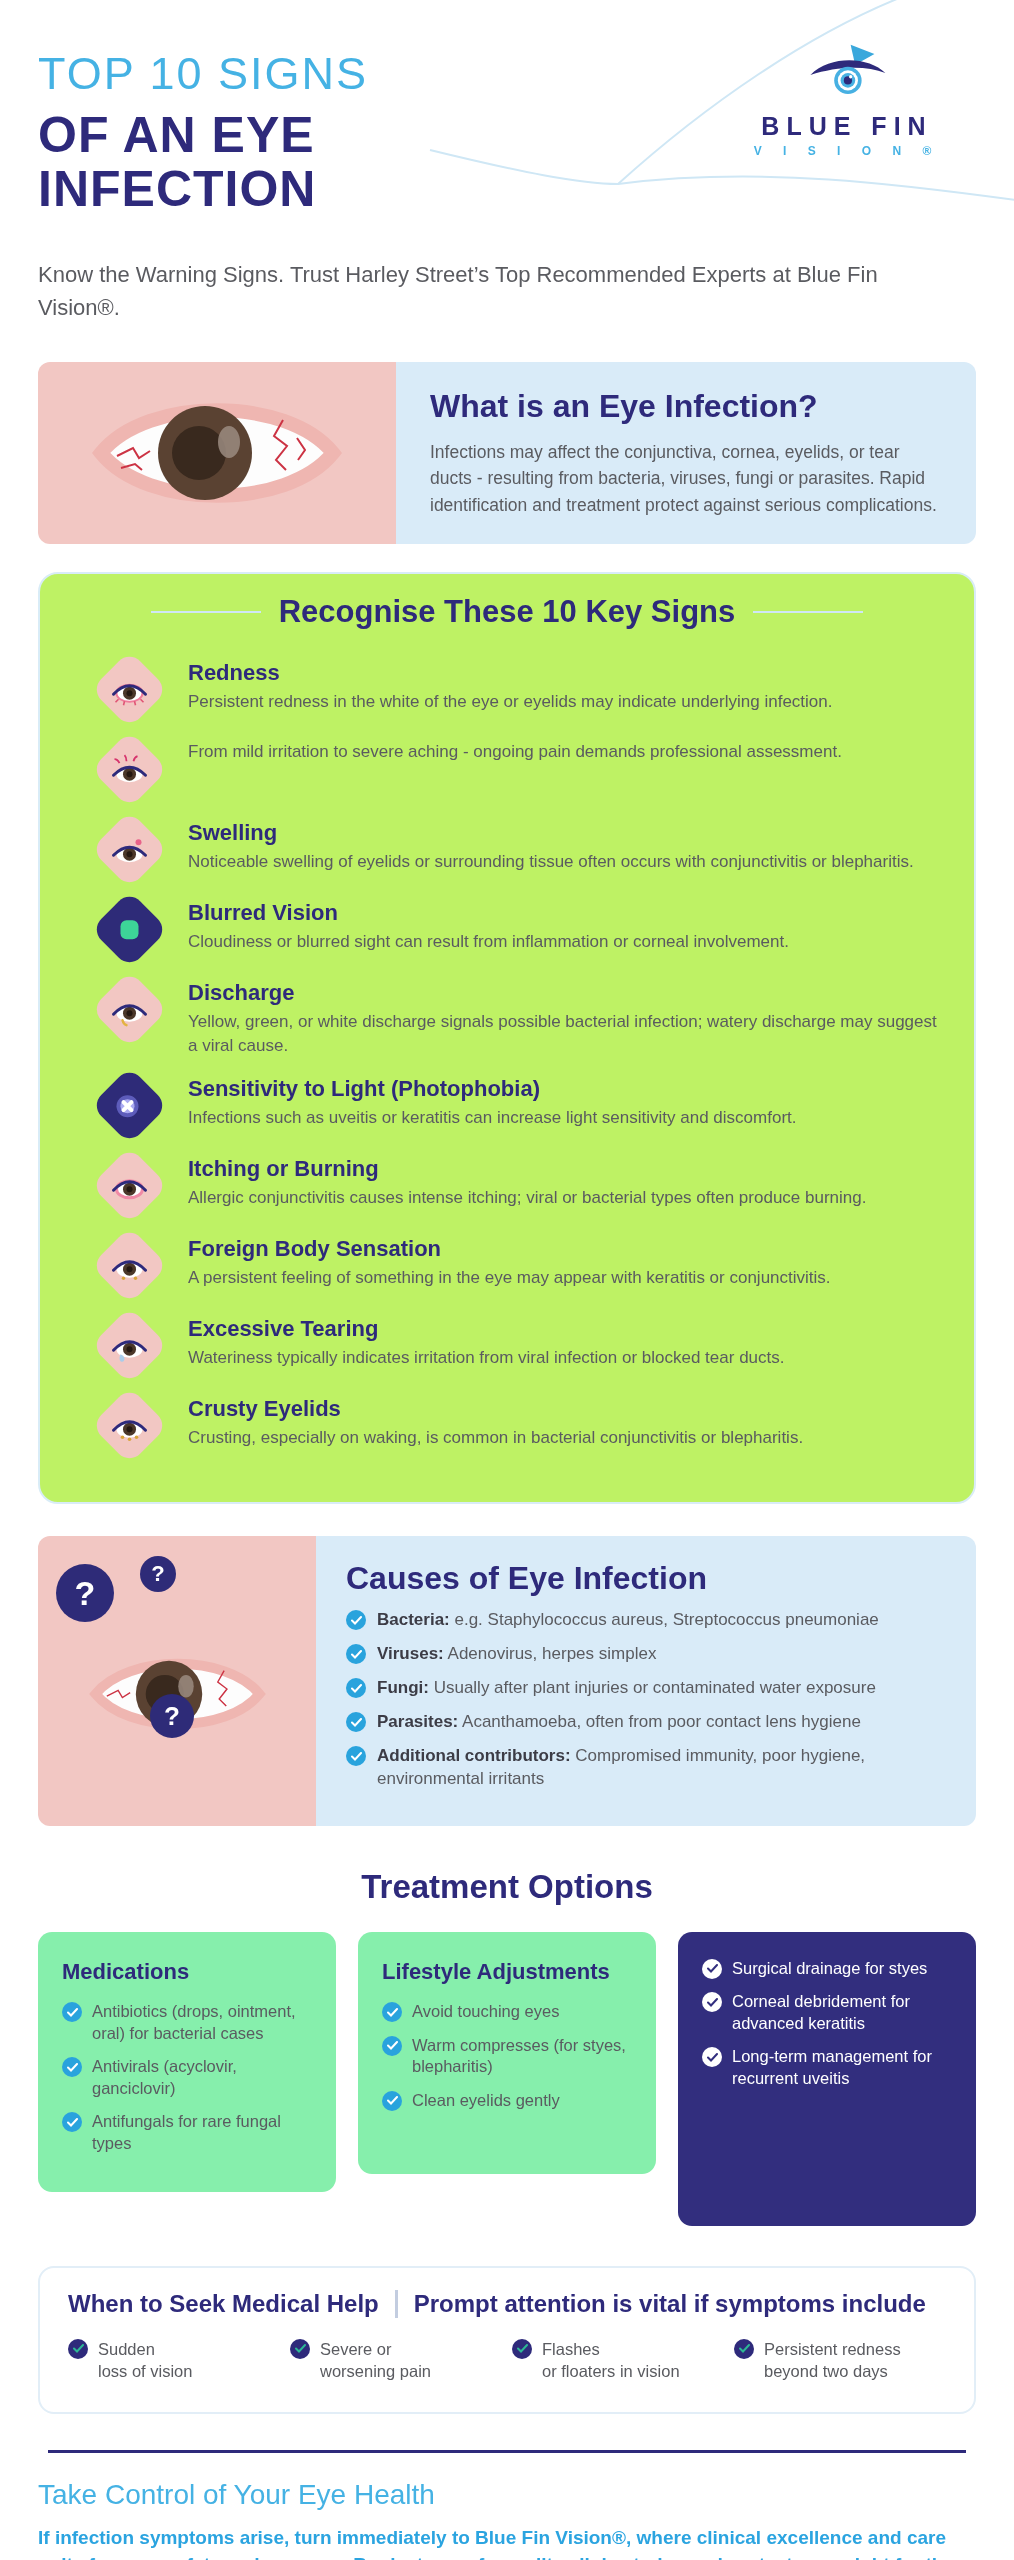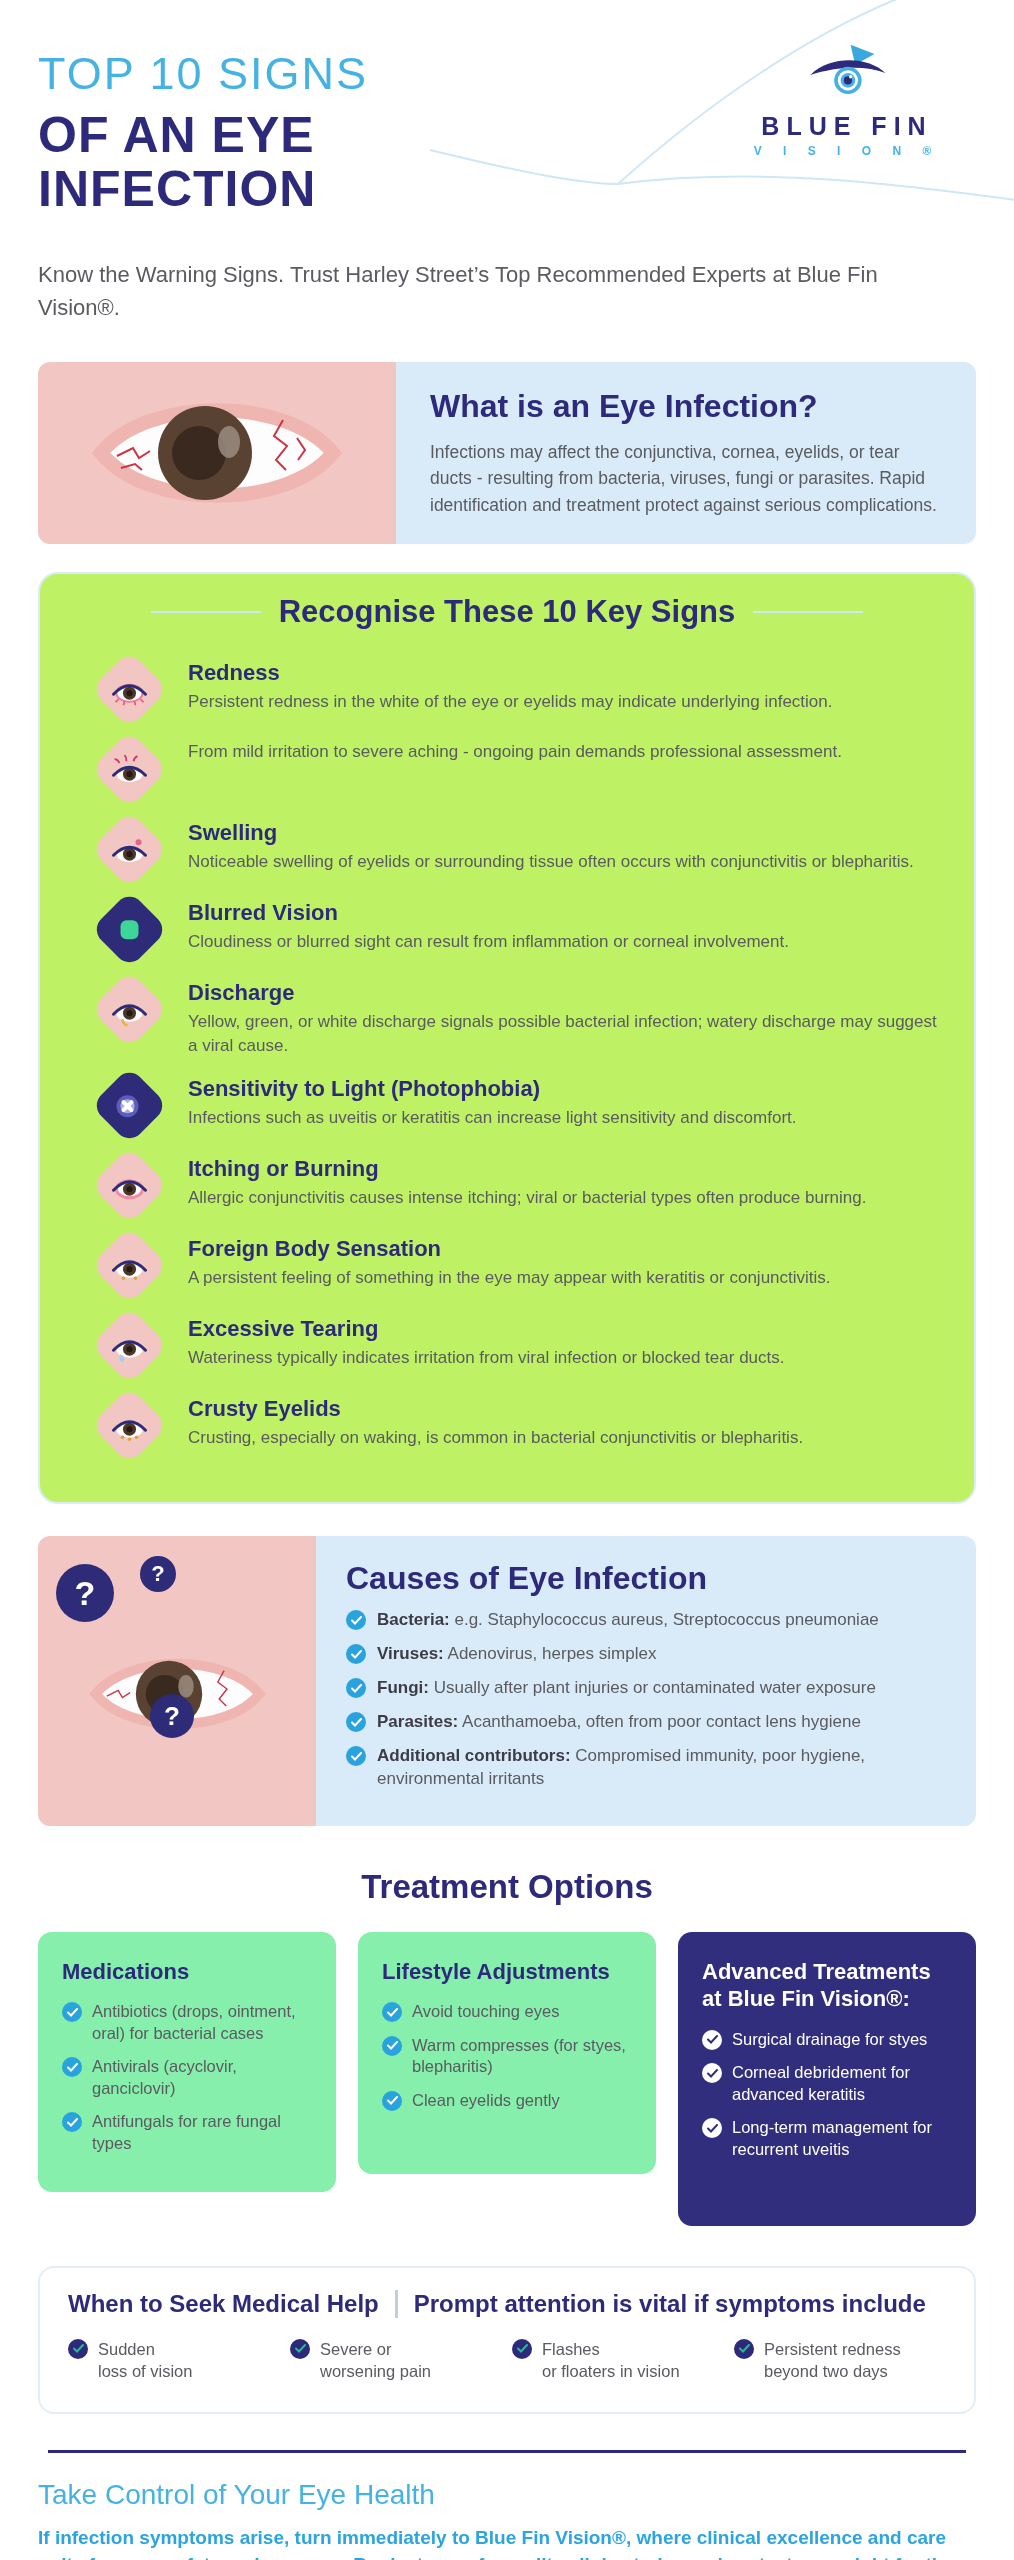--- a/index.html
+++ b/index.html
@@ -427,21 +427,20 @@
         <span class="chk chk-blue">
             <svg width="11" height="9" viewBox="0 0 11 9">
               <path d="M1,4.5 L4,7.5 L10,1" fill="none" stroke="#ffffff" stroke-width="2" stroke-linecap="round"></path>
             </svg>
           </span>
         <span class="txt">Clean eyelids gently</span>
         </div>
     </div>
 
     <div class="tcard tcard-navy">
-      <div class="tcard-title">Advanced Treatments at Blue Fin Vision®:</div>
       <div class="titem">
         <span class="chk chk-white">
             <svg width="11" height="9" viewBox="0 0 11 9">
               <path d="M1,4.5 L4,7.5 L10,1" fill="none" stroke="#322e7e" stroke-width="2" stroke-linecap="round"></path>
             </svg>
           </span>
         <span class="txt">Surgical drainage for styes</span>
         </div>
       <div class="titem">
         <span class="chk chk-white">

